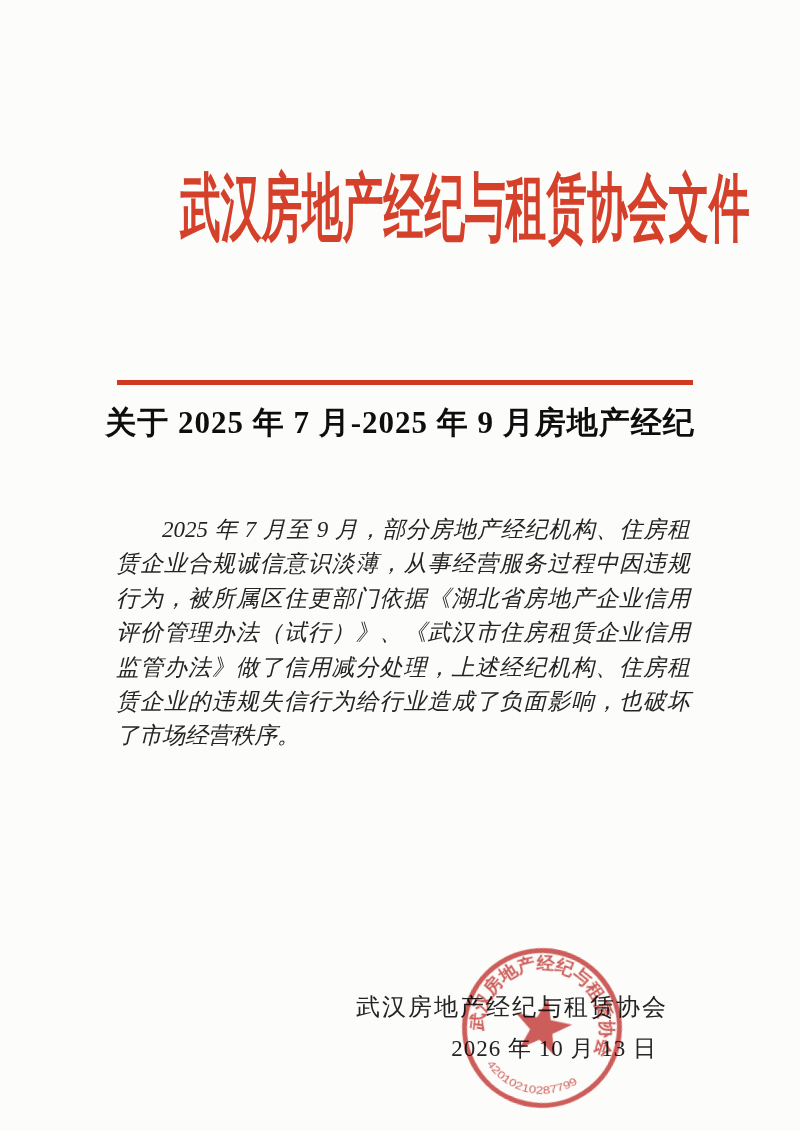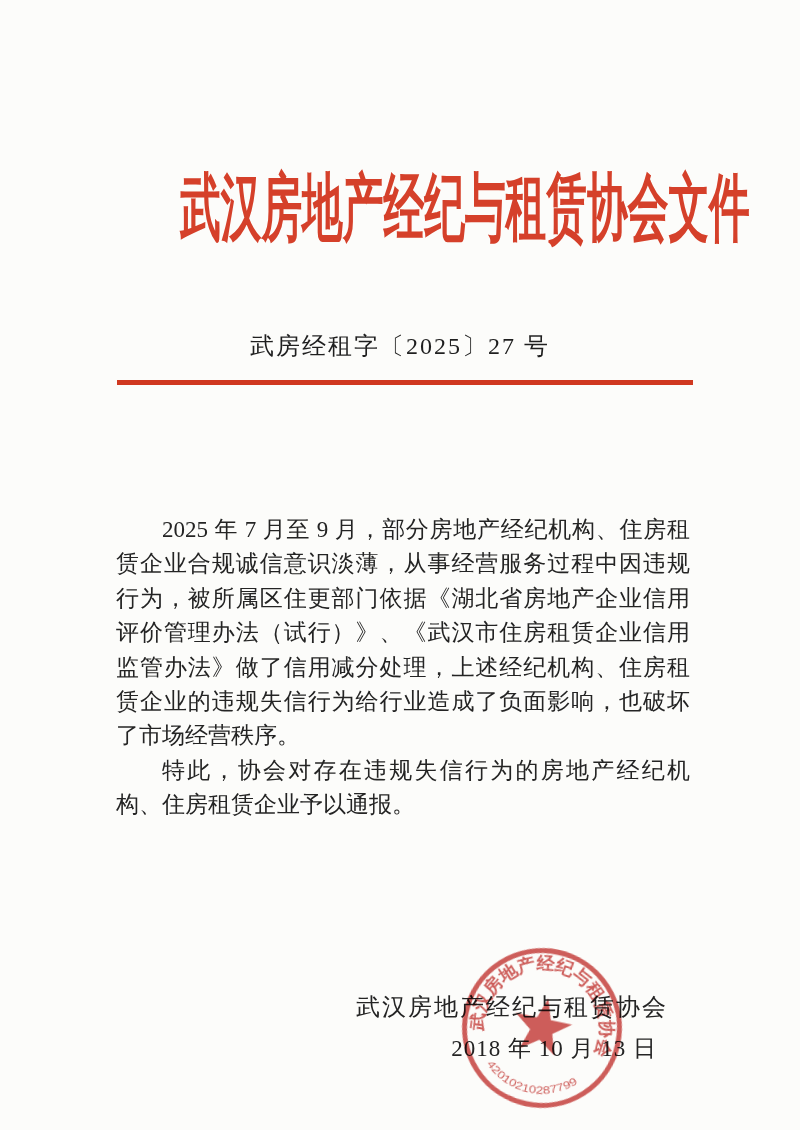--- a/index.html
+++ b/index.html
@@ -60,20 +60,21 @@
   }
   .body-text {
     position: absolute;
     top: 513px;
     left: 116px;
     width: 574px;
     font-size: 23px;
     line-height: 34.4px;
     color: #242424;
     text-align: justify;
+    font-style: italic;
   }
   .body-text p {
     margin: 0;
     text-indent: 2em;
   }
   .signature-org {
     position: absolute;
     top: 991px;
     right: 132px;
     font-size: 24px;
@@ -100,36 +101,34 @@
     filter: blur(0.3px);
   }
 </style>
 </head>
 <body>
 
 <div class="page">
 
   <div class="org-title">武汉房地产经纪与租赁协会文件</div>
 
-  <div class="doc-number">武房经租字〔2025〕27 号</div>
 
   <div class="red-line"></div>
 
   <h1 class="doc-title">
-    <br>
+    <span>关于 2025 年 7 月-2025 年 9 月房地产经纪</span><br>
   </h1>
 
   <div class="body-text">
     <p>2025 年 7 月至 9 月，部分房地产经纪机构、住房租赁企业合规诚信意识淡薄，从事经营服务过程中因违规行为，被所属区住更部门依据《湖北省房地产企业信用评价管理办法（试行）》、《武汉市住房租赁企业信用监管办法》做了信用减分处理，上述经纪机构、住房租赁企业的违规失信行为给行业造成了负面影响，也破坏了市场经营秩序。</p>
-    <p>特此，协会对存在违规失信行为的房地产经纪机构、住房租赁企业予以通报。</p>
   </div>
 
   <div class="signature-org">武汉房地产经纪与租赁协会</div>
 
-  <div class="signature-date">2018 年 10 月 13 日</div>
+  <div class="signature-date">2026 年 10 月 13 日</div>
 
   <svg class="stamp" viewBox="0 0 170 170" xmlns="http://www.w3.org/2000/svg">
     <defs>
       <path id="ring-path" d="M 30.5 104.8 A 58 58 0 1 1 139.5 104.8" fill="none"></path>
       <path id="serial-path" d="M 31.8 122.3 A 65 65 0 0 0 138.2 122.3" fill="none"></path>
     </defs>
     <circle cx="85" cy="85" r="76.5" fill="none" stroke="#c8423f" stroke-width="5"></circle>
     <polygon fill="#c8423f" points="85,55 91.9,75.5 113.5,75.7 96.2,88.6 102.6,109.3 85,96.8 67.4,109.3 73.8,88.6 56.5,75.7 78.1,75.5"></polygon>
     <text fill="#c8423f" font-size="17.5" font-weight="bold" font-family="Liberation Serif, DejaVu Serif, serif">
       <textPath href="#ring-path" startOffset="50%" text-anchor="middle" textLength="212" lengthAdjust="spacingAndGlyphs">武汉房地产经纪与租赁协会</textPath>

